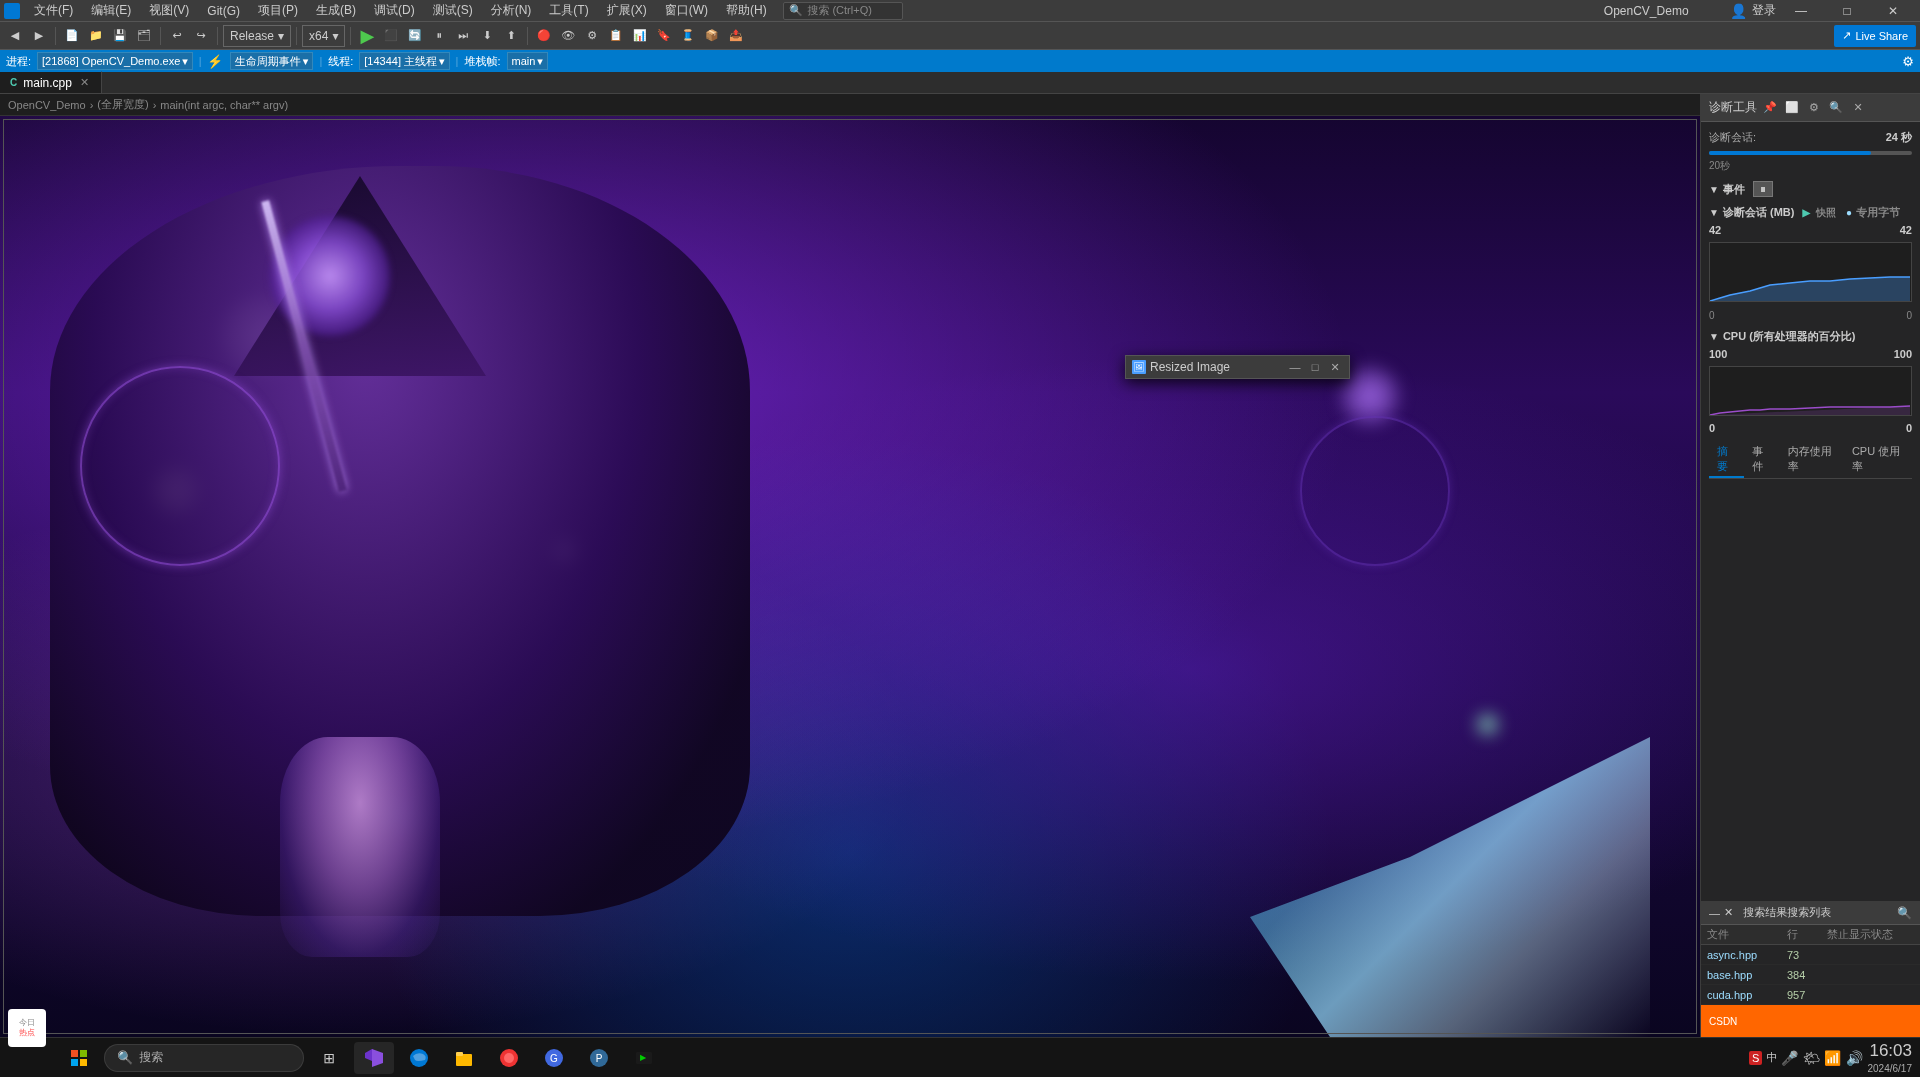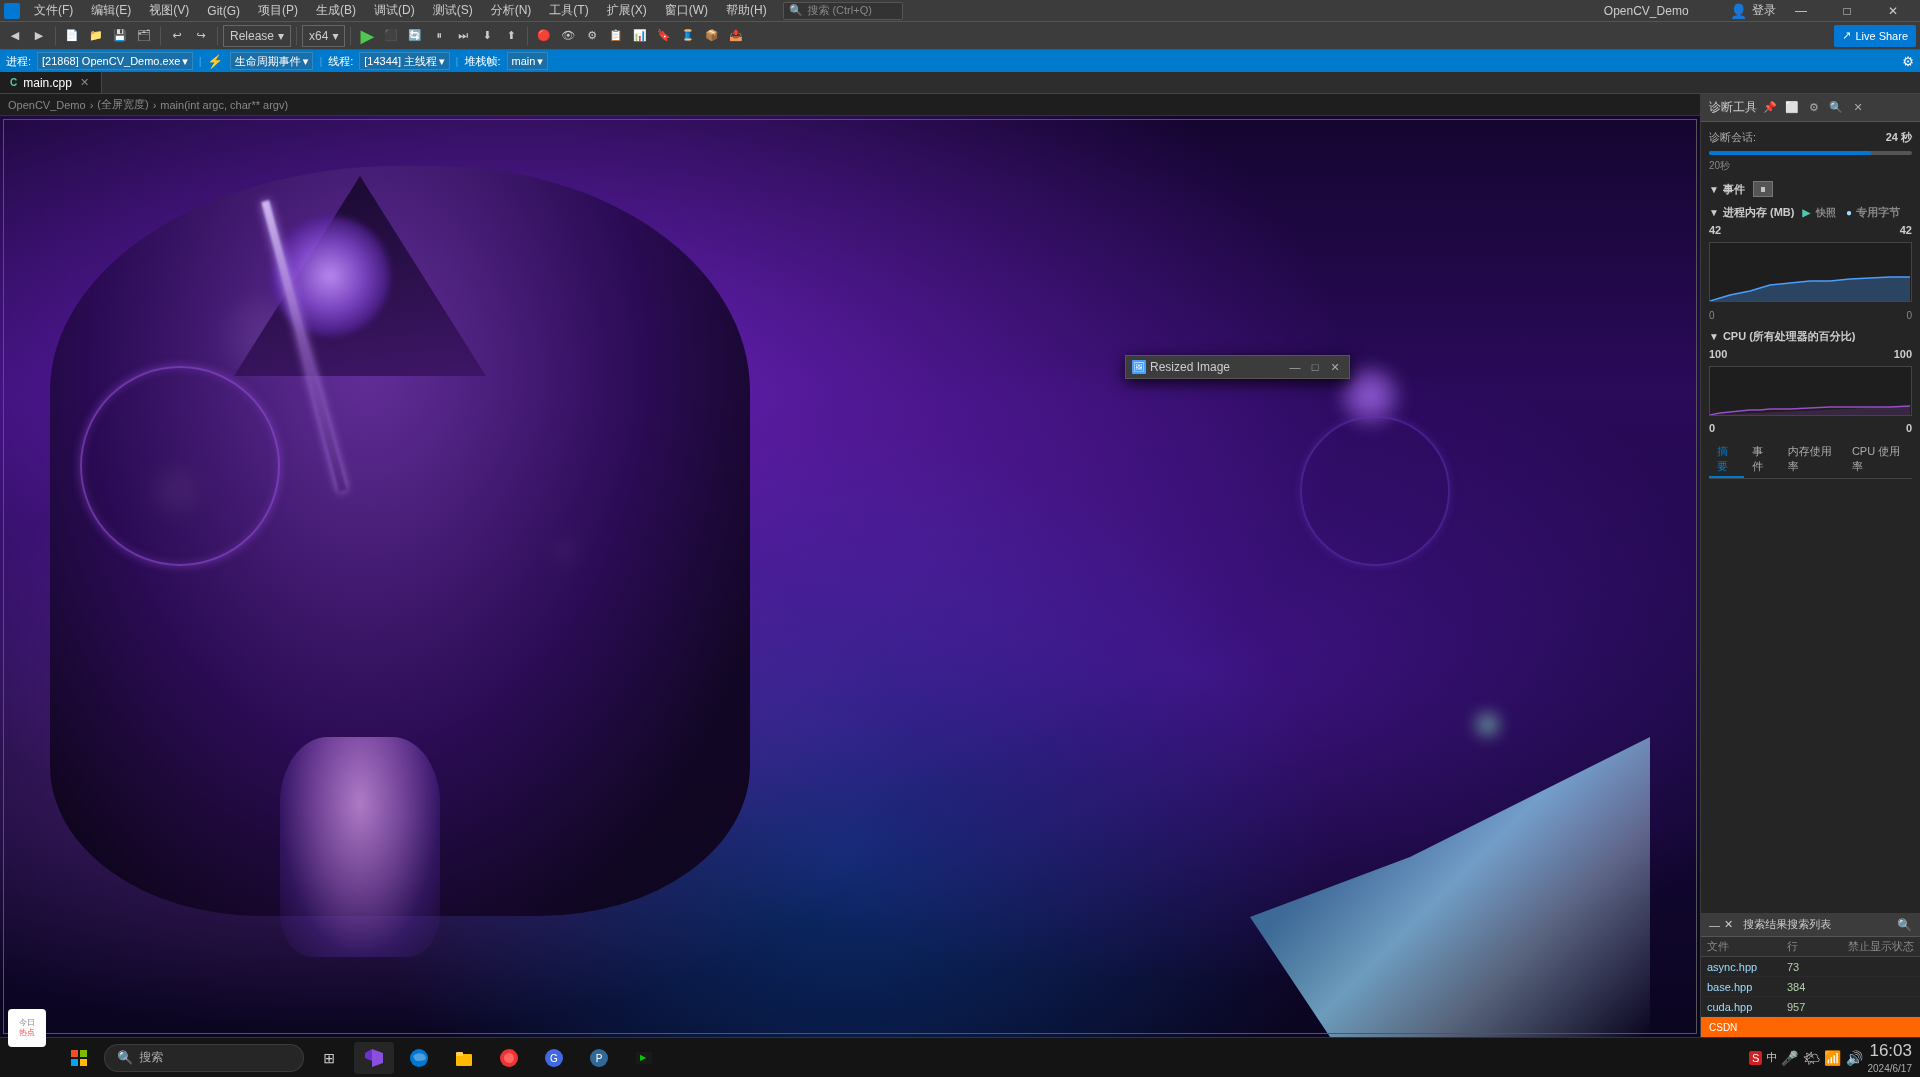--- a/index.html
+++ b/index.html
@@ -437,21 +437,21 @@
       height: 20px;
       background: #2d2d2d;
       border-bottom: 1px solid #444;
       font-size: 11px;
       color: #888;
       padding: 0 6px;
       align-items: center;
     }
     .sr-col-file { width: 80px; }
     .sr-col-line { width: 40px; }
-    .sr-col-status { flex: 1; text-align: right; }
+    .sr-col-status { flex: 1; }
 
     .sr-row {
       display: flex;
       height: 20px;
       padding: 0 6px;
       align-items: center;
       font-size: 11px;
       color: #cccccc;
       border-bottom: 1px solid #2a2a2a;
       cursor: pointer;
@@ -533,21 +533,21 @@
     .sys-icon { font-size: 14px; cursor: pointer; }
     .sys-time {
       text-align: right;
       line-height: 1.3;
     }
     .sys-time-main { font-size: 17px; }
     .sys-time-date { font-size: 10px; color: #aaa; }
 
     
     #diag-bottom {
-      height: 20px;
+      height: 32px;
       background: #ff6600;
       display: flex;
       align-items: center;
       padding: 0 8px;
       font-size: 10px;
       color: white;
     }
 
     
     ::-webkit-scrollbar { width: 6px; }
@@ -826,21 +826,21 @@
       </div>
 
       <div class="diag-section">
         <span class="collapse-arrow">▼</span>
         <span>事件</span>
         <div style="width:20px;height:16px;background:#555;border:1px solid #777;display:flex;align-items:center;justify-content:center;margin-left:4px;cursor:pointer;">⏸</div>
       </div>
 
       <div class="diag-section">
         <span class="collapse-arrow">▼</span>
-        <span>进程内存 (MB)</span>
+        <span>诊断会话 (MB)</span>
         <span style="font-size:10px;color:#4ec9b0;margin-left:4px;">▶</span>
         <span style="font-size:10px;color:#888;margin-left:2px;">快照</span>
         <span style="font-size:10px;margin-left:6px;color:#9cdcfe;">●</span>
         <span style="font-size:11px;color:#888;text-align:right;">专用字节</span>
       </div>
       <div class="diag-row">
         <span class="diag-value">42</span>
         <span class="diag-value">42</span>
       </div>
       <div id="memory-chart">

